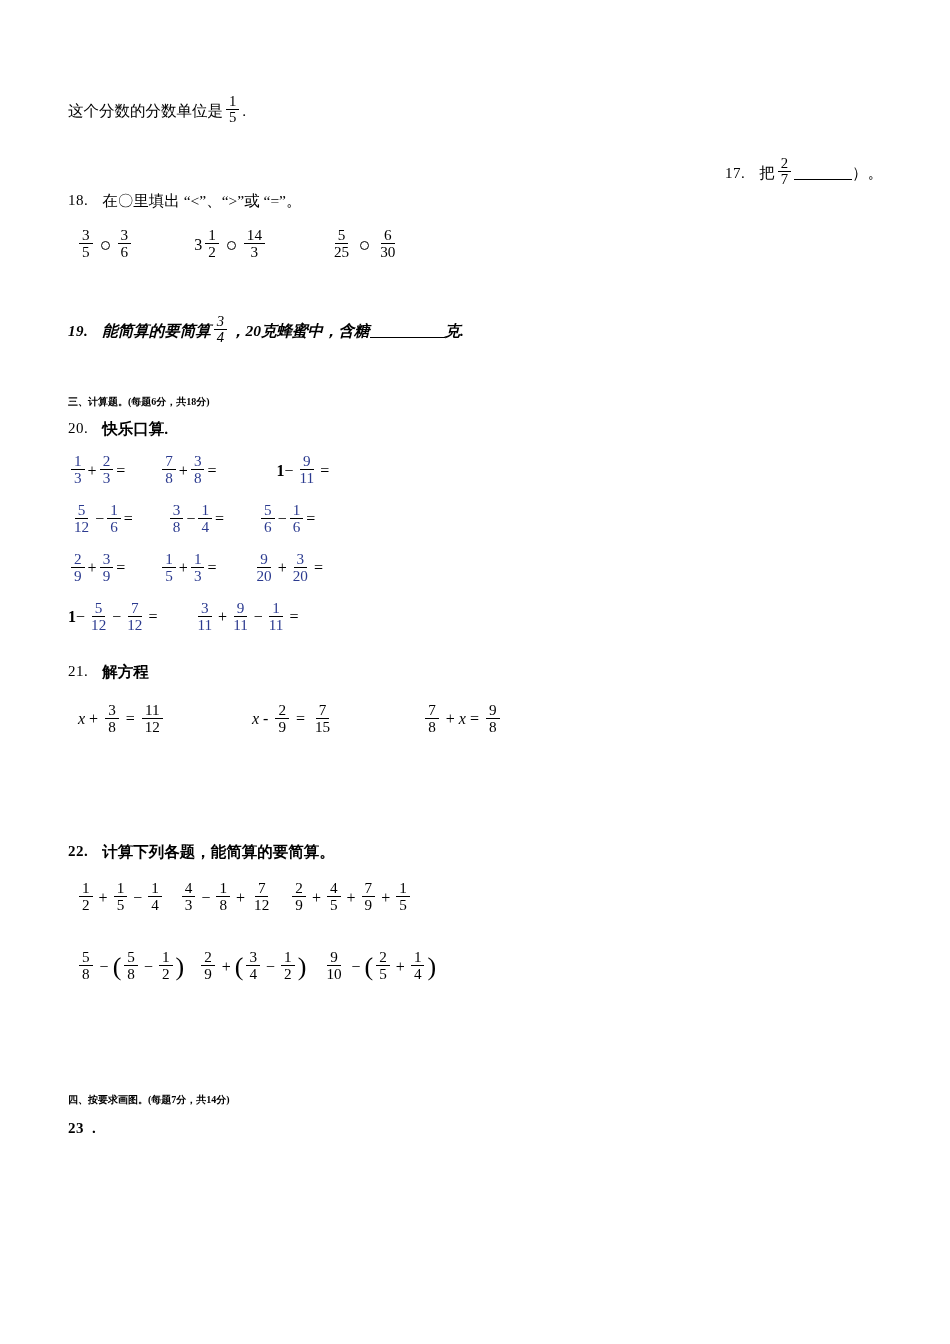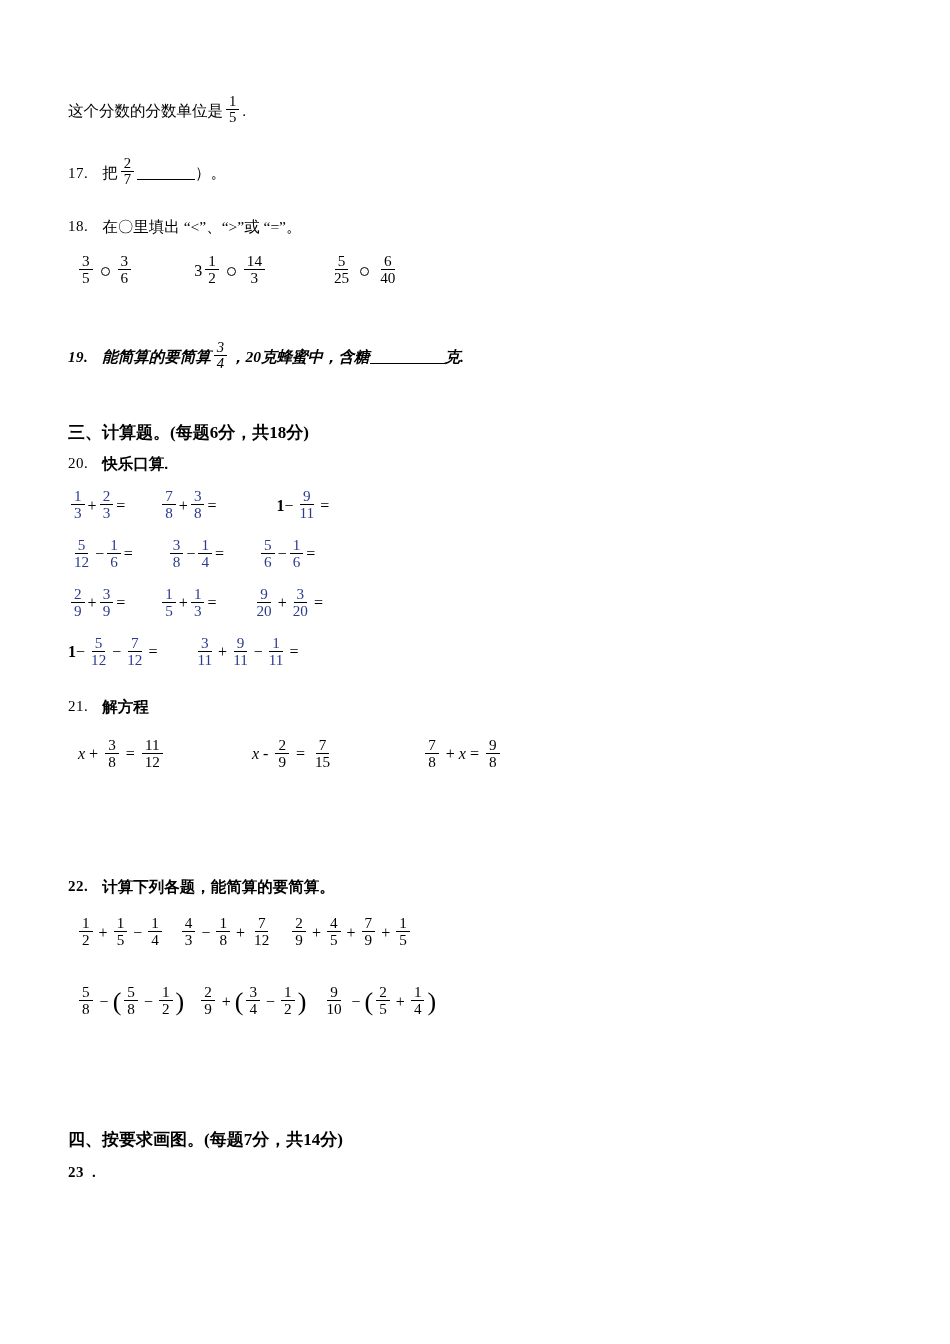--- a/index.html
+++ b/index.html
@@ -64,21 +64,21 @@
   .frac .den {
     padding: 0 3px;
     display: block;
   }
   .frac.blue .num, .frac.blue .den { color: #2b3a8f; }
   .space-sm { display:inline-block; width: 14px; }
   .space-md { display:inline-block; width: 34px; }
   .space-lg { display:inline-block; width: 60px; }
   .space-xl { display:inline-block; width: 86px; }
   .sec-head {
-    font-size: 17px;
+    font-size: 10px;
     font-weight: bold;
     margin: 0;
   }
   .mathrow {
     display: flex;
     align-items: center;
     font-size: 16px;
   }
   .italic { font-style: italic; }
   .eq-item { display: flex; align-items: center; }
@@ -114,21 +114,21 @@
 
     <div class="line" style="margin-bottom:30px;">
       <span>这个分数的分数单位是</span>
       <span class="frac">
         <span class="num">1</span>
         <span class="den">5</span>
       </span>
       <span>.</span>
     </div>
 
-    <div class="line" style="margin-bottom:26px;">
+    <div class="line" style="justify-content:flex-end;">
       <span class="qnum">17</span>
       <span class="qnum">.</span>
       <span class="space-sm"></span>
       <span>把</span>
       <span class="frac">
         <span class="num">2</span>
         <span class="den">7</span>
       </span>
       <span class="ul-space"></span>
       <span>）。</span>
@@ -168,21 +168,21 @@
       </span>
       <span class="space-lg"></span>
       <span class="eq-item">
         <span class="frac">
           <span class="num">5</span>
           <span class="den">25</span>
         </span>
         <span class="circ"></span>
         <span class="frac">
           <span class="num">6</span>
-          <span class="den">40</span>
+          <span class="den">30</span>
         </span>
       </span>
     </div>
 
     <div class="line" style="margin-top:54px;font-style:italic;">
       <span class="qnum blk">19</span>
       <span class="qnum blk">.</span>
       <span class="space-sm"></span>
       <span class="blk">能简算的要简算</span>
       <span class="frac">

